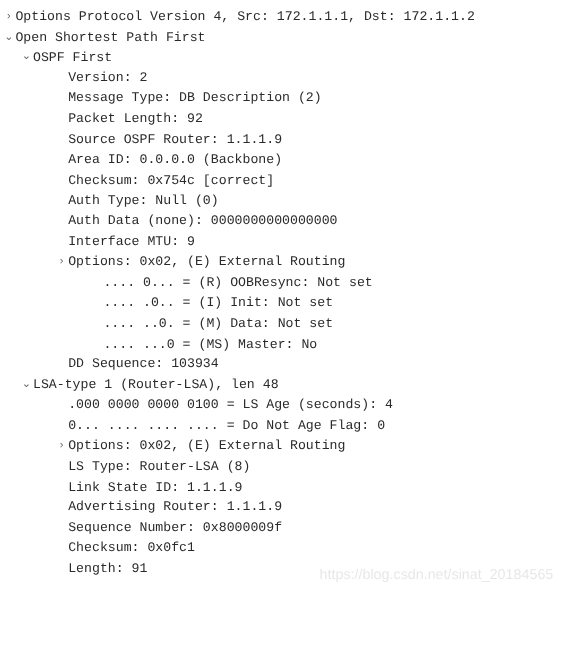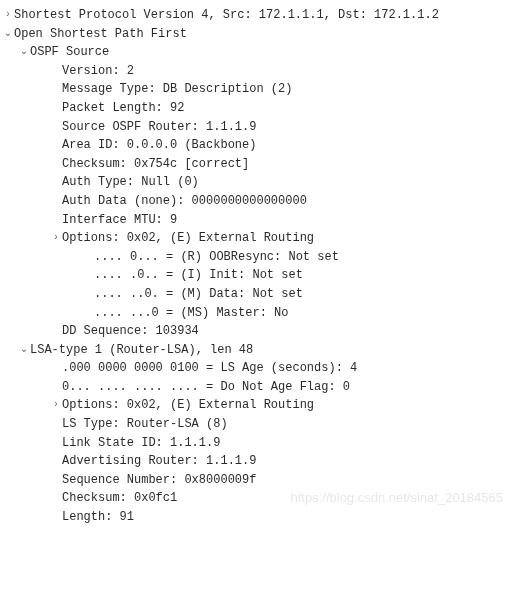--- a/index.html
+++ b/index.html
@@ -28,35 +28,35 @@
       vertical-align: 1px;
     }
     .toggle.closed::before { content: "›"; }
     .toggle.open::before { content: "⌄"; }
     .indent0 { padding-left: 0px; }
     .indent1 { padding-left: 16px; }
     .indent2 { padding-left: 48px; }
     .indent3 { padding-left: 80px; }
     .watermark {
       position: absolute;
-      bottom: 24px;
+      bottom: 0;
       right: 12px;
       color: rgba(0,0,0,0.10);
       font-family: Arial, sans-serif;
       font-size: 13px;
       pointer-events: none;
     }
   </style>
 </head>
 <body>
 
 <div id="tree">
-    <div class="row indent0"><span class="toggle closed"></span><span>Shortest Protocol Version 4, Src: 172.1.1.1, Dst: 172.1.1.2</span></div>
+    <div class="row indent0"><span class="toggle closed"></span><span>Options Protocol Version 4, Src: 172.1.1.1, Dst: 172.1.1.2</span></div>
     <div class="row indent0"><span class="toggle open"></span><span>Open Shortest Path First</span></div>
-    <div class="row indent1"><span class="toggle open"></span><span>OSPF Source</span></div>
+    <div class="row indent1"><span class="toggle open"></span><span>OSPF First</span></div>
     <div class="row indent2"><span class="toggle"> </span><span>Version: 2</span></div>
     <div class="row indent2"><span class="toggle"> </span><span>Message Type: DB Description (2)</span></div>
     <div class="row indent2"><span class="toggle"> </span><span>Packet Length: 92</span></div>
     <div class="row indent2"><span class="toggle"> </span><span>Source OSPF Router: 1.1.1.9</span></div>
     <div class="row indent2"><span class="toggle"> </span><span>Area ID: 0.0.0.0 (Backbone)</span></div>
     <div class="row indent2"><span class="toggle"> </span><span>Checksum: 0x754c [correct]</span></div>
     <div class="row indent2"><span class="toggle"> </span><span>Auth Type: Null (0)</span></div>
     <div class="row indent2"><span class="toggle"> </span><span>Auth Data (none): 0000000000000000</span></div>
     <div class="row indent2"><span class="toggle"> </span><span>Interface MTU: 9</span></div>
     <div class="row indent2"><span class="toggle closed"></span><span>Options: 0x02, (E) External Routing</span></div>

